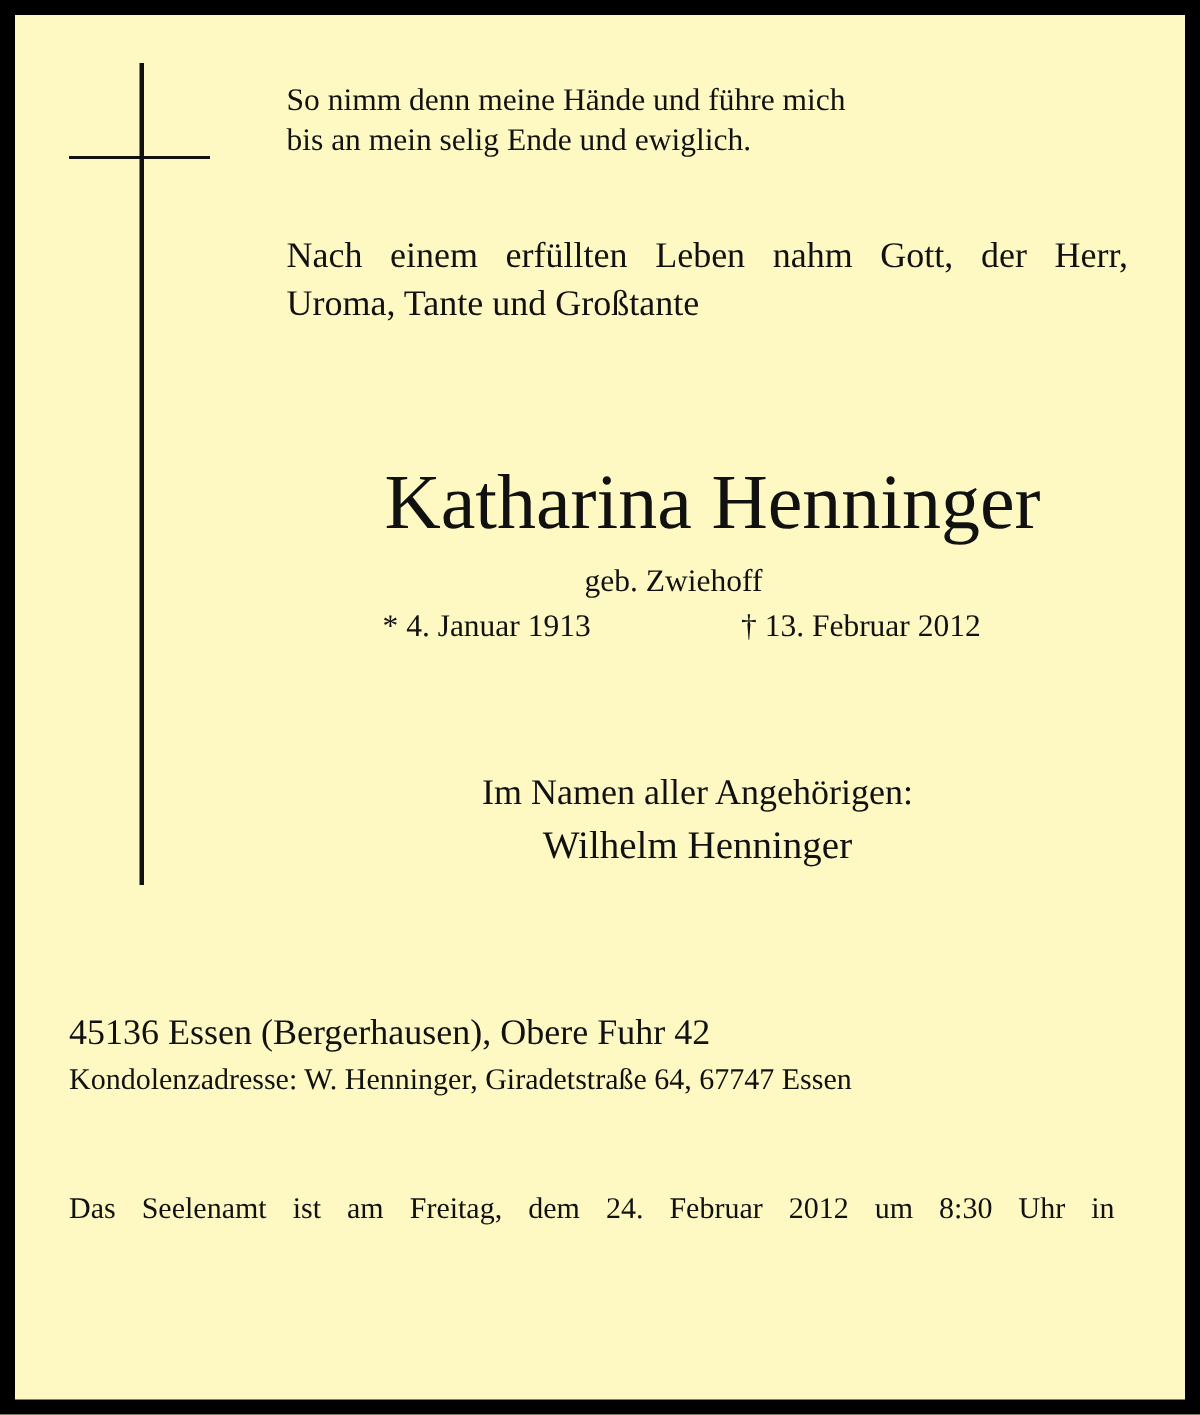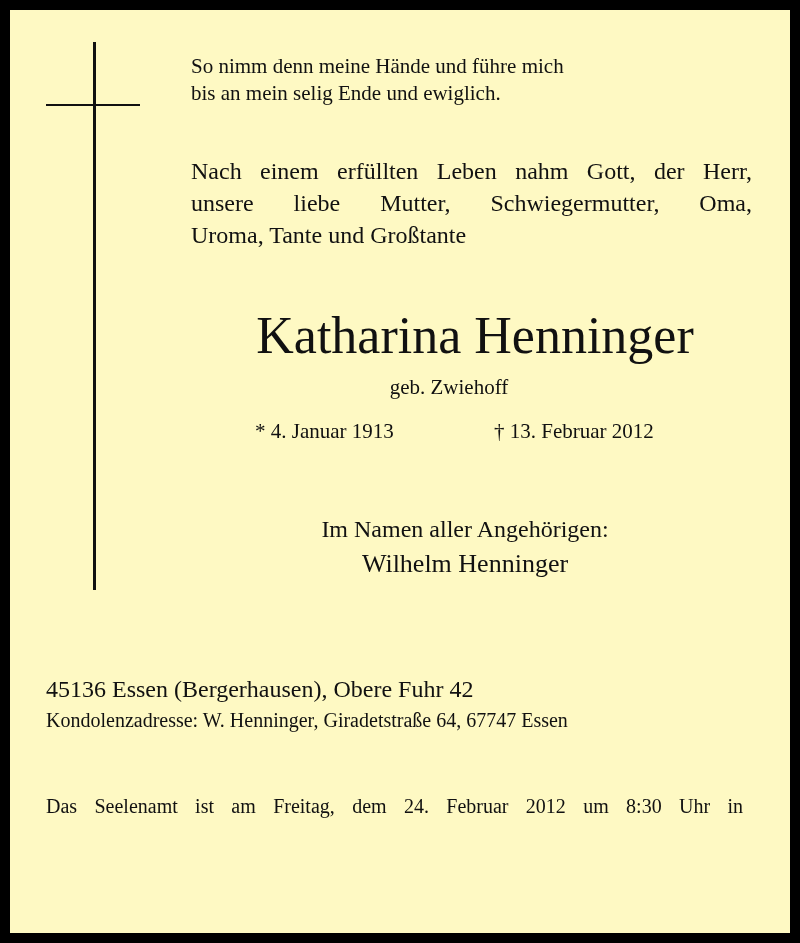--- a/index.html
+++ b/index.html
@@ -55,21 +55,21 @@
       box-sizing: border-box;
       white-space: nowrap;
     }
     .nee {
       left: 0; width: 780px; top: 364px;
       text-align: center;
       font-size: 21px; line-height: 26px;
       padding-left: 98px; box-sizing: border-box;
     }
     .dates {
-      top: 408px; font-size: 21px; line-height: 26px; white-space: nowrap;
+      top: 394px; font-size: 21px; line-height: 26px; white-space: nowrap;
     }
     .born { left: 245px; }
     .died { left: 484px; }
     .signoff {
       left: 0; width: 780px; top: 504px;
       text-align: center;
       font-size: 24px; line-height: 30px;
       padding-left: 130px; box-sizing: border-box;
       white-space: nowrap;
     }
@@ -104,21 +104,20 @@
   <div class="cross-v"></div>
   <div class="cross-h"></div>
 
   <div class="abs verse">
     <div>So nimm denn meine Hände und führe mich</div>
     <div>bis an mein selig Ende und ewiglich.</div>
   </div>
 
   <div class="abs intro">
     <span class="jline">Nach einem erfüllten Leben nahm Gott, der Herr,</span>
-    <span class="jline">unsere liebe Mutter, Schwiegermutter, Oma,</span>
     <span class="lline">Uroma, Tante und Großtante</span>
   </div>
 
   <div class="abs name">Katharina Henninger</div>
   <div class="abs nee">geb. Zwiehoff</div>
   <div class="abs dates born">* 4. Januar 1913</div>
   <div class="abs dates died">† 13. Februar 2012</div>
 
   <div class="abs signer">Wilhelm Henninger</div>
   <div class="abs signoff">Im Namen aller Angehörigen:</div>

